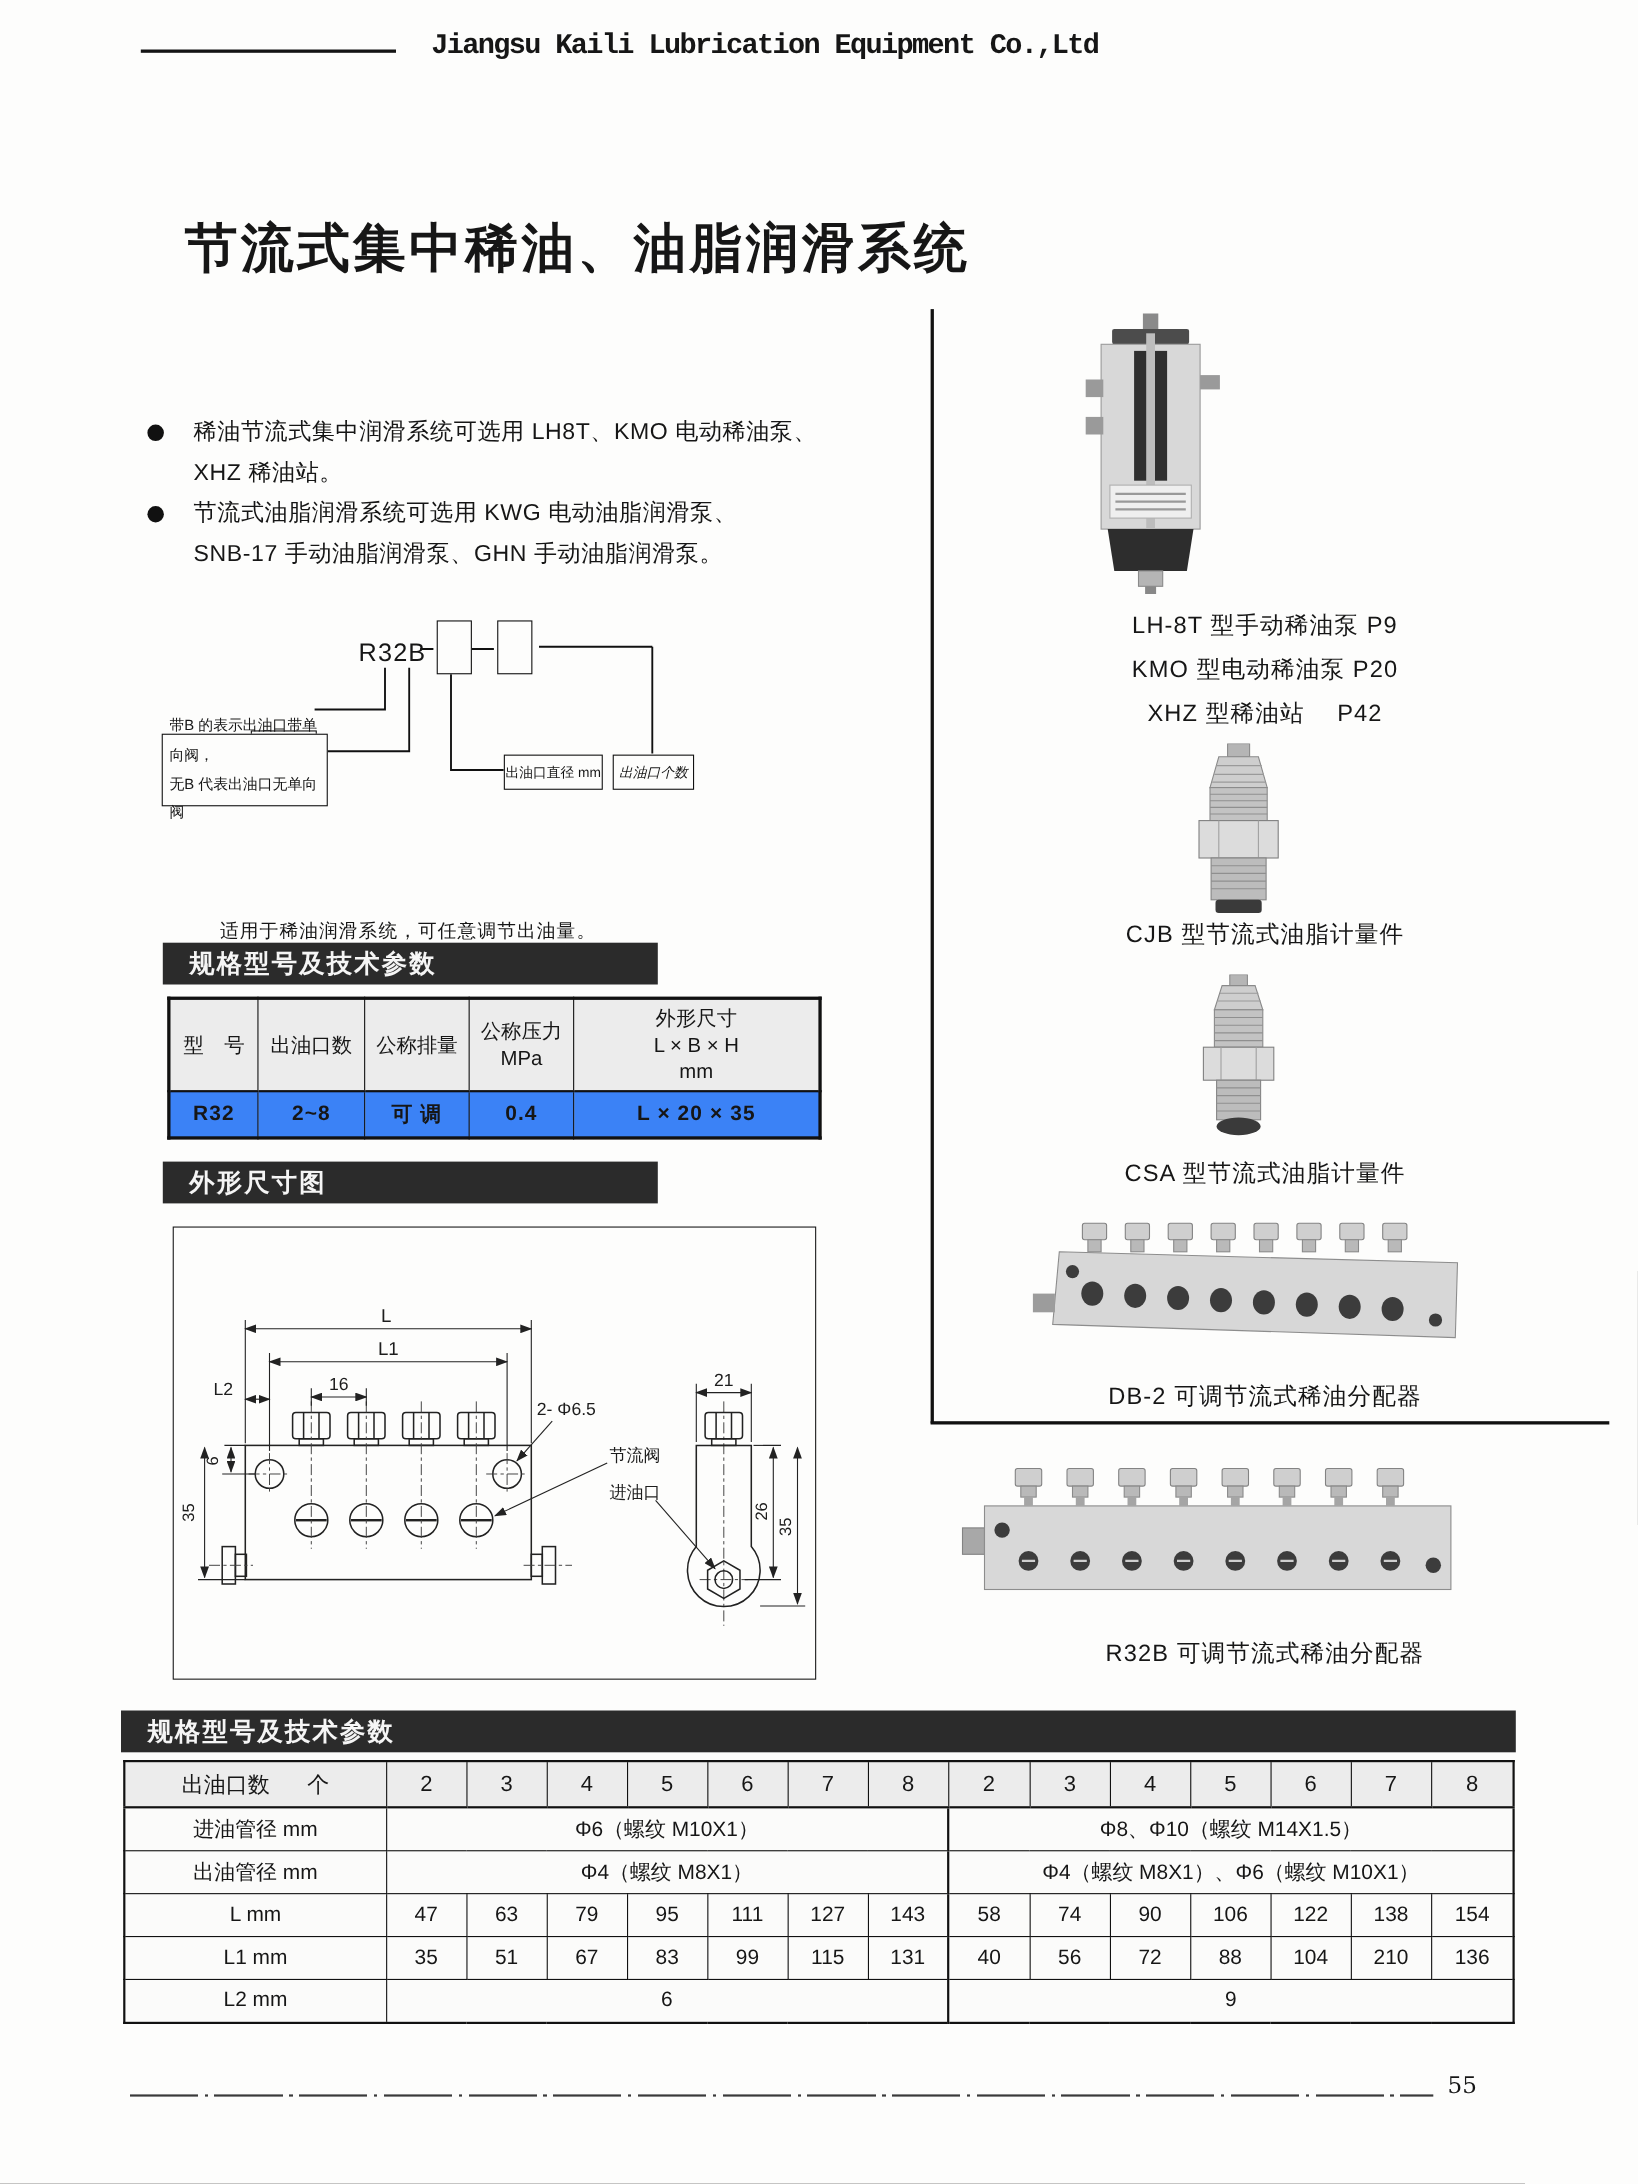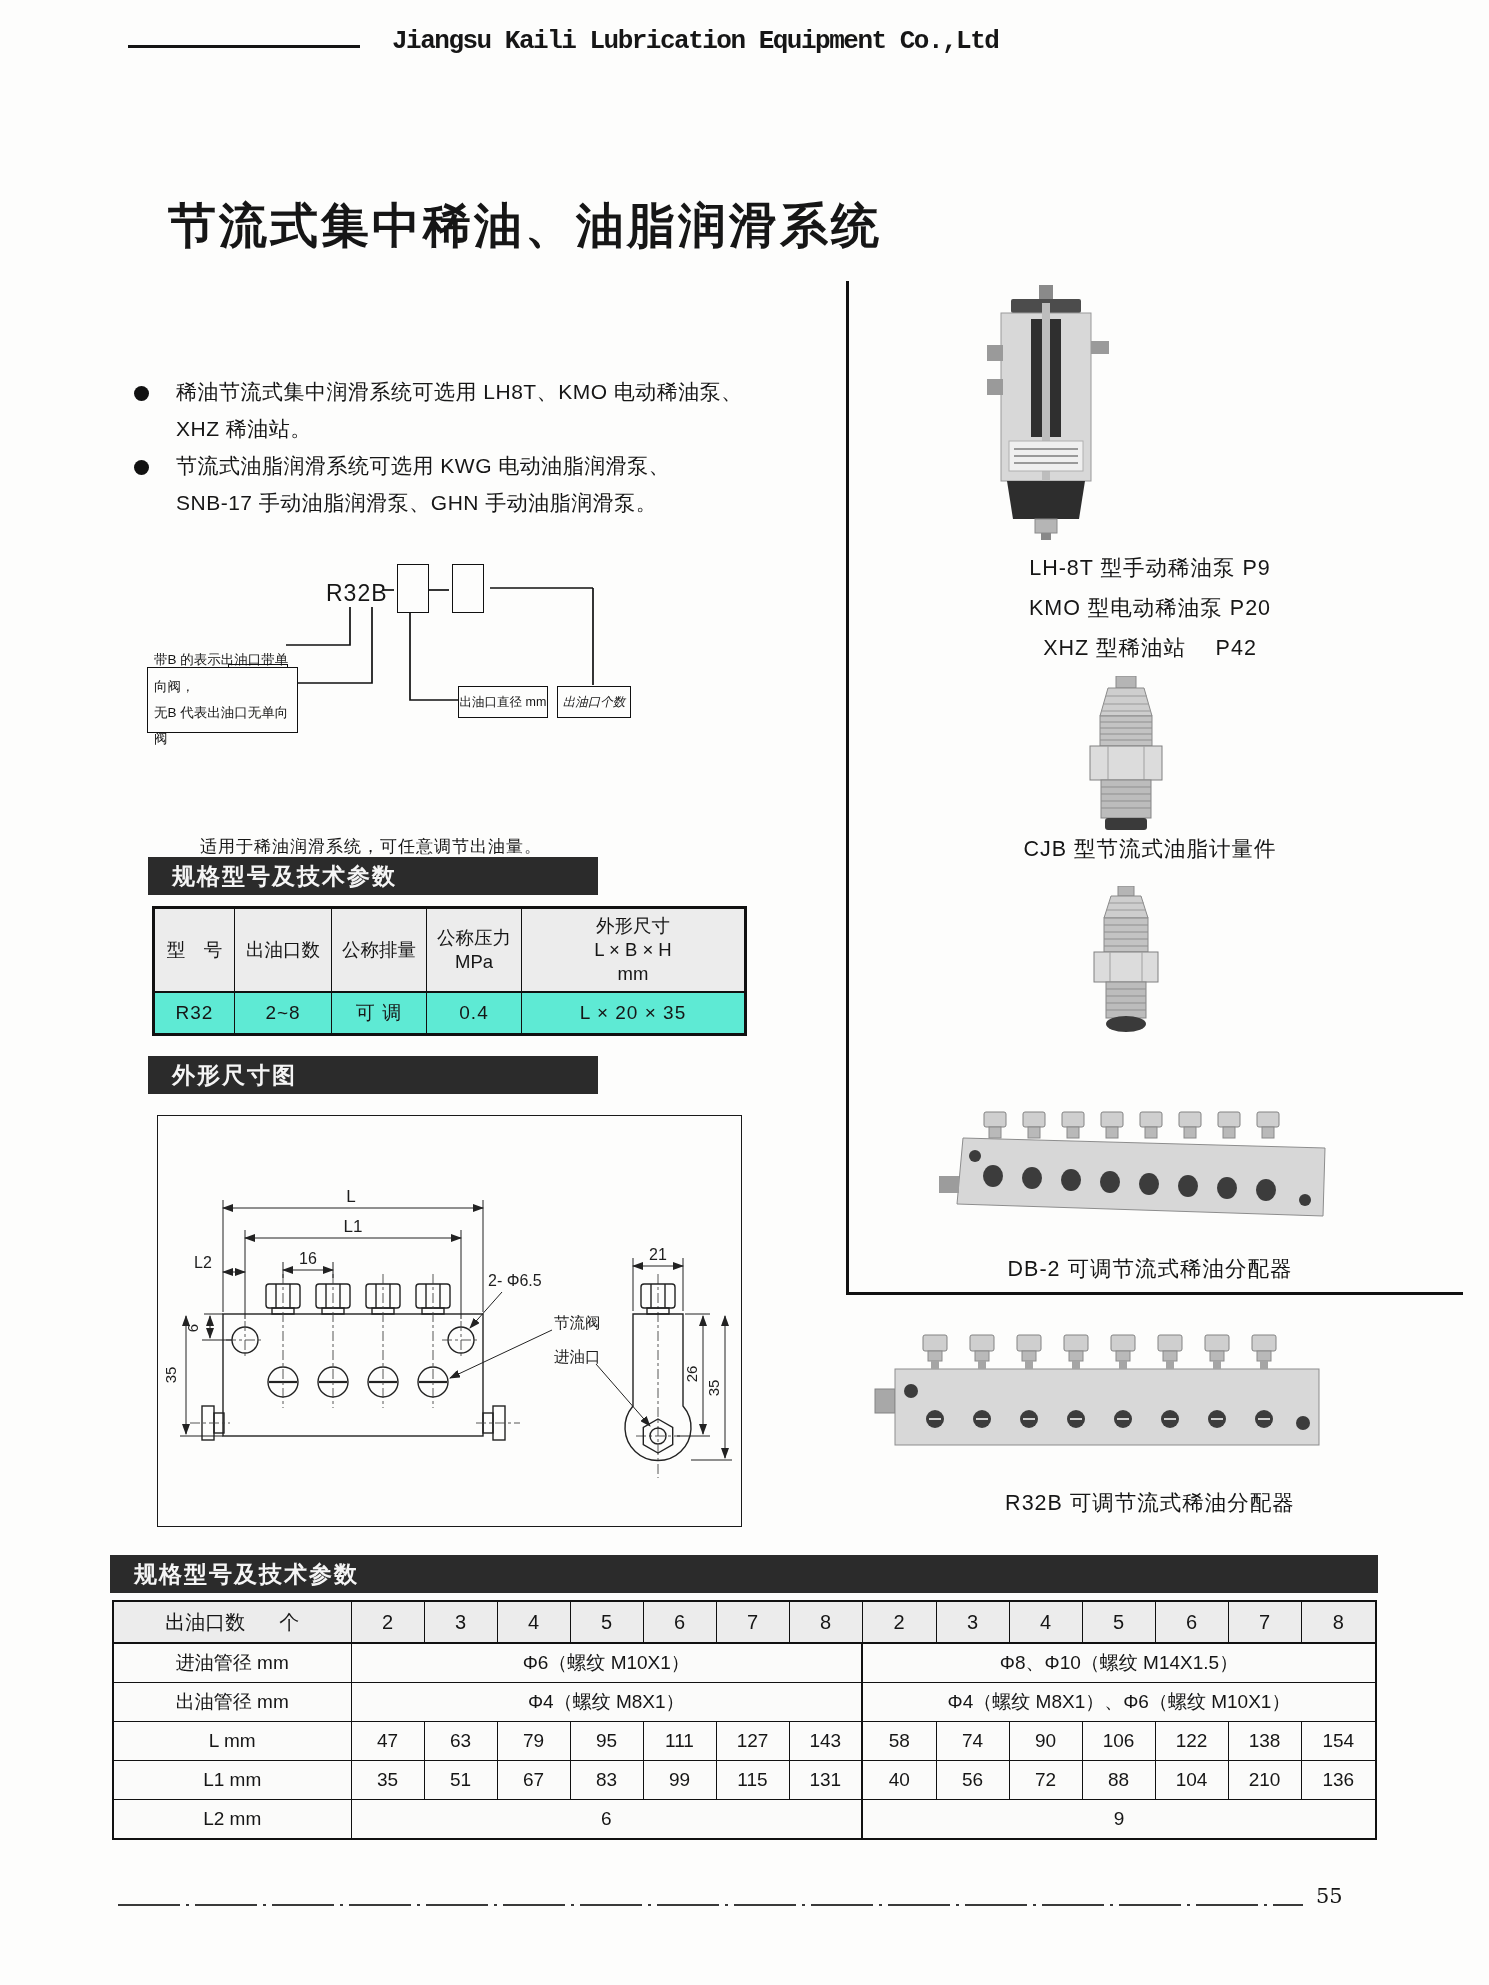--- a/index.html
+++ b/index.html
@@ -33,21 +33,21 @@
           line-height:38px;padding-left:24px;letter-spacing:2px;box-sizing:border-box;}
   .bar1{left:148px;top:857px;width:450px;}
   .bar2{left:148px;top:1056px;width:450px;}
   .bar3{left:110px;top:1555px;width:1268px;}
 
   
   table.spec{position:absolute;left:152px;top:906px;width:592px;border-collapse:collapse;
              table-layout:fixed;border:3px solid #111;}
   table.spec td{border:1.3px solid #111;text-align:center;vertical-align:middle;font-size:19px;}
   table.spec thead td{height:80px;background:#ececec;font-size:18.5px;line-height:1.3;border-bottom:2.6px solid #111;}
-  table.spec tbody td{height:38px;background:#5eead4;letter-spacing:1px;}
+  table.spec tbody td{height:38px;background:#3b82f6;letter-spacing:1px;font-weight:bold;}
 
   
   .drawbox{left:157px;top:1115px;width:583px;height:410px;border:1.8px solid #1a1a1a;background:#fdfdfc;}
 
   
   .vrule{left:846px;top:281px;width:2.5px;height:1013px;background:#111;}
   .hrule{left:846px;top:1292px;width:617px;height:2.5px;background:#111;}
 
   .caption{width:500px;text-align:center;font-size:21.5px;letter-spacing:1px;white-space:nowrap;}
   .cap3 div{line-height:40px;}
@@ -332,20 +332,21 @@
     <rect x="21" y="66" width="64" height="30" fill="#dcdcdc" stroke="#808080"></rect>
     <line x1="37" y1="66" x2="37" y2="96" stroke="#a0a0a0"></line>
       <line x1="69" y1="66" x2="69" y2="96" stroke="#a0a0a0"></line>
     <rect x="33" y="96" width="40" height="36" fill="#bcbcbc" stroke="#858585"></rect>
     <line x1="33" y1="103" x2="73" y2="103" stroke="#8f8f8f"></line>
       <line x1="33" y1="110" x2="73" y2="110" stroke="#8f8f8f"></line>
       <line x1="33" y1="117" x2="73" y2="117" stroke="#8f8f8f"></line>
       <line x1="33" y1="124" x2="73" y2="124" stroke="#8f8f8f"></line>
     <ellipse cx="53" cy="138" rx="20" ry="8" fill="#3a3a3a"></ellipse>
   </svg>
+  <div class="abs caption" style="left:900px;top:1052px;">CSA 型节流式油脂计量件</div>
 
   <svg class="abs" style="left:933px;top:1096px;" width="402" height="148" viewBox="0 0 402 148">
     <g fill="#cfcfcf" stroke="#838383">
       <rect x="51" y="16" width="22" height="15" rx="2"></rect>
         <rect x="90" y="16" width="22" height="15" rx="2"></rect>
         <rect x="129" y="16" width="22" height="15" rx="2"></rect>
         <rect x="168" y="16" width="22" height="15" rx="2"></rect>
         <rect x="207" y="16" width="22" height="15" rx="2"></rect>
         <rect x="246" y="16" width="22" height="15" rx="2"></rect>
         <rect x="285" y="16" width="22" height="15" rx="2"></rect>

